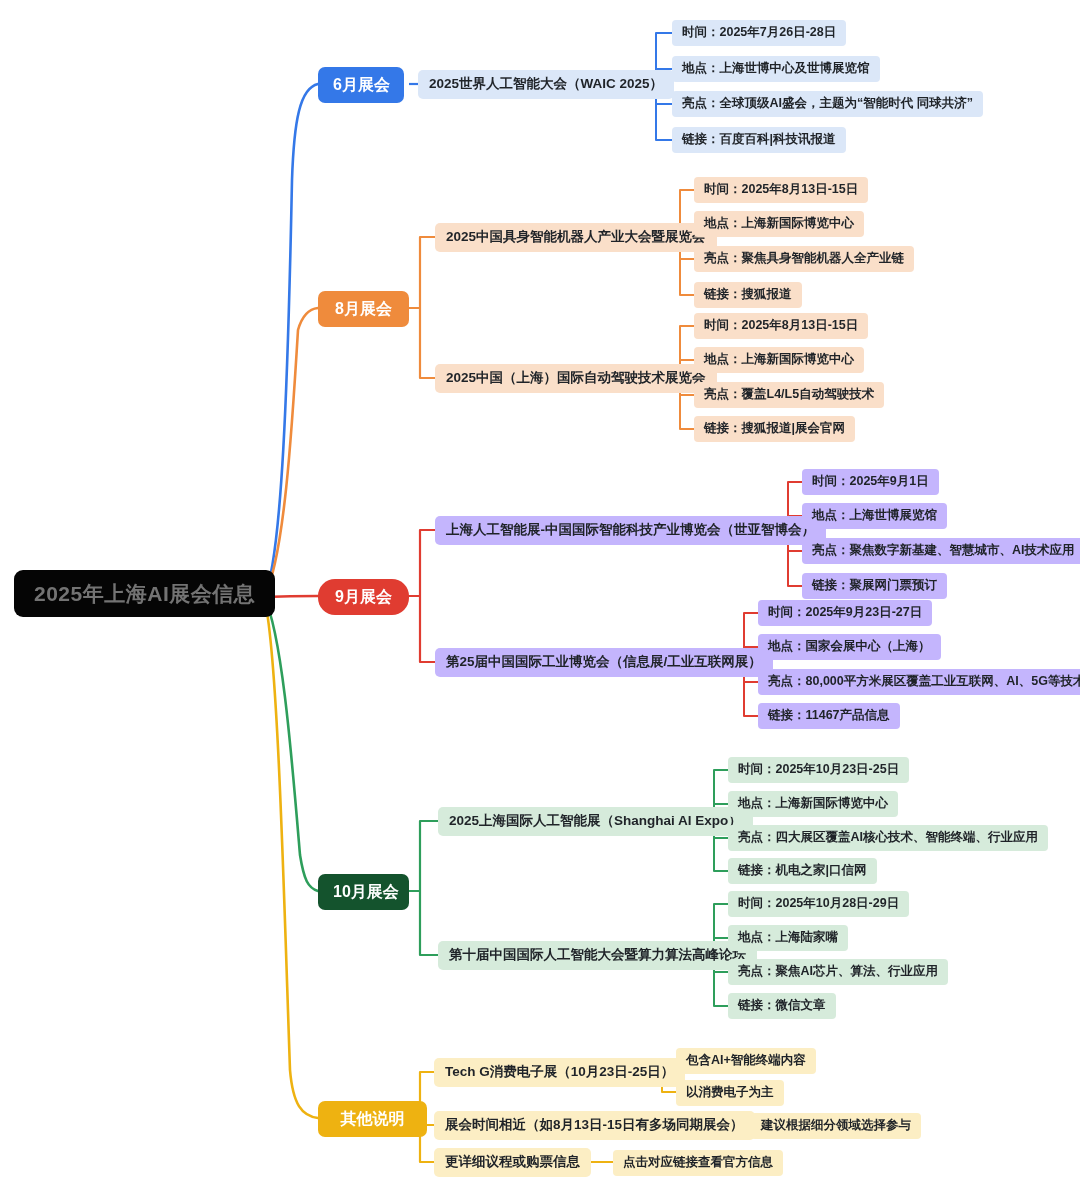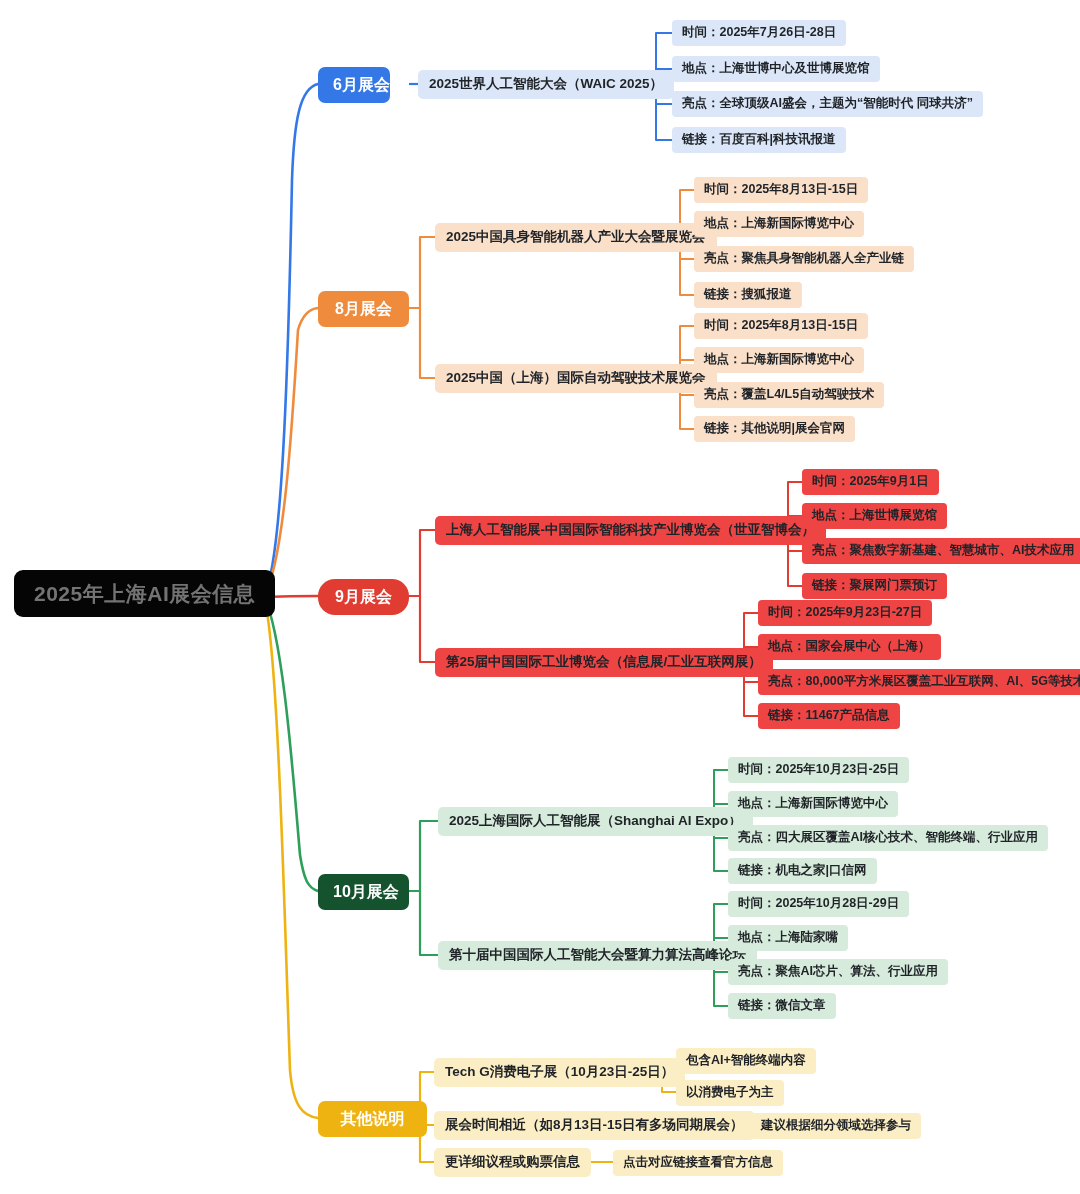--- a/index.html
+++ b/index.html
@@ -46,21 +46,21 @@
   .lvl3{
     border-radius:4px;
     font-size:12.5px;font-weight:bold;
     padding:6px 10px;line-height:1.1;
     color:#1f2328;
   }
 
   
   .t-blue  {background:#dbe7f8;text-align:center;}
   .t-orange{background:#fadfc9;}
-  .t-red   {background:#ef4444;}
+  .t-red   {background:#c4b5fd;}
   .t-green {background:#d6ebdb;}
   .t-yellow{background:#fceec4;}
 
   .p-blue  {background:#3478e8;}
   .p-orange{background:#ef8b3c;}
   .p-red   {background:#e03c31;}
   .p-green {background:#14532d;}
   .p-yellow{background:#eeb211;}
 </style>
 </head>
@@ -93,42 +93,42 @@
     <path d="M701,955 L714,955 M714,904 L714,1006 M714,904 L728,904 M714,938 L728,938 M714,972 L728,972 M714,1006 L728,1006" fill="none" stroke="#2e9e5b" stroke-width="2" stroke-linecap="round" stroke-linejoin="round"></path>
 
     <path d="M409,1118 L420,1118 M420,1072 L420,1162 M420,1072 L434,1072 M420,1125 L434,1125 M420,1162 L434,1162" fill="none" stroke="#eeb211" stroke-width="2.2" stroke-linecap="round" stroke-linejoin="round"></path>
     <path d="M649,1072 L662,1072 M662,1060 L662,1092 M662,1060 L676,1060 M662,1092 L676,1092" fill="none" stroke="#eeb211" stroke-width="2" stroke-linecap="round" stroke-linejoin="round"></path>
     <path d="M709,1125 L751,1125" fill="none" stroke="#eeb211" stroke-width="2"></path>
     <path d="M573,1162 L613,1162" fill="none" stroke="#eeb211" stroke-width="2"></path>
   </svg>
 
   <div class="node root" style="left:14px;top:570px;">2025年上海AI展会信息</div>
 
-  <div class="node lvl1 p-blue" style="left:318px;top:67px;width:72px;">6月展会</div>
+  <div class="node lvl1 p-blue" style="left:318px;top:67px;width:86px;">6月展会</div>
 
   <div class="node lvl2 t-blue" style="left:418px;top:70px;">2025世界人工智能大会（WAIC 2025）</div>
 
   <div class="node lvl3 t-blue" style="left:672px;top:20px;">时间：2025年7月26日-28日</div>
   <div class="node lvl3 t-blue" style="left:672px;top:56px;">地点：上海世博中心及世博展览馆</div>
   <div class="node lvl3 t-blue" style="left:672px;top:91px;">亮点：全球顶级AI盛会，主题为“智能时代 同球共济”</div>
   <div class="node lvl3 t-blue" style="left:672px;top:127px;">链接：百度百科|科技讯报道</div>
 
   <div class="node lvl1 p-orange" style="left:318px;top:291px;width:91px;">8月展会</div>
 
   <div class="node lvl2 t-orange" style="left:435px;top:223px;">2025中国具身智能机器人产业大会暨展览会</div>
   <div class="node lvl3 t-orange" style="left:694px;top:177px;">时间：2025年8月13日-15日</div>
   <div class="node lvl3 t-orange" style="left:694px;top:211px;">地点：上海新国际博览中心</div>
   <div class="node lvl3 t-orange" style="left:694px;top:246px;">亮点：聚焦具身智能机器人全产业链</div>
   <div class="node lvl3 t-orange" style="left:694px;top:282px;">链接：搜狐报道</div>
 
   <div class="node lvl2 t-orange" style="left:435px;top:364px;">2025中国（上海）国际自动驾驶技术展览会</div>
   <div class="node lvl3 t-orange" style="left:694px;top:313px;">时间：2025年8月13日-15日</div>
   <div class="node lvl3 t-orange" style="left:694px;top:347px;">地点：上海新国际博览中心</div>
   <div class="node lvl3 t-orange" style="left:694px;top:382px;">亮点：覆盖L4/L5自动驾驶技术</div>
-  <div class="node lvl3 t-orange" style="left:694px;top:416px;">链接：其他说明|展会官网</div>
+  <div class="node lvl3 t-orange" style="left:694px;top:416px;">链接：搜狐报道|展会官网</div>
 
   <div class="node lvl1 p-red" style="left:318px;top:579px;width:91px;border-radius:17px;">9月展会</div>
 
   <div class="node lvl2 t-red" style="left:435px;top:516px;">上海人工智能展-中国国际智能科技产业博览会（世亚智博会）</div>
   <div class="node lvl3 t-red" style="left:802px;top:469px;">时间：2025年9月1日</div>
   <div class="node lvl3 t-red" style="left:802px;top:503px;">地点：上海世博展览馆</div>
   <div class="node lvl3 t-red" style="left:802px;top:538px;">亮点：聚焦数字新基建、智慧城市、AI技术应用</div>
   <div class="node lvl3 t-red" style="left:802px;top:573px;">链接：聚展网门票预订</div>
 
   <div class="node lvl2 t-red" style="left:435px;top:648px;">第25届中国国际工业博览会（信息展/工业互联网展）</div>

